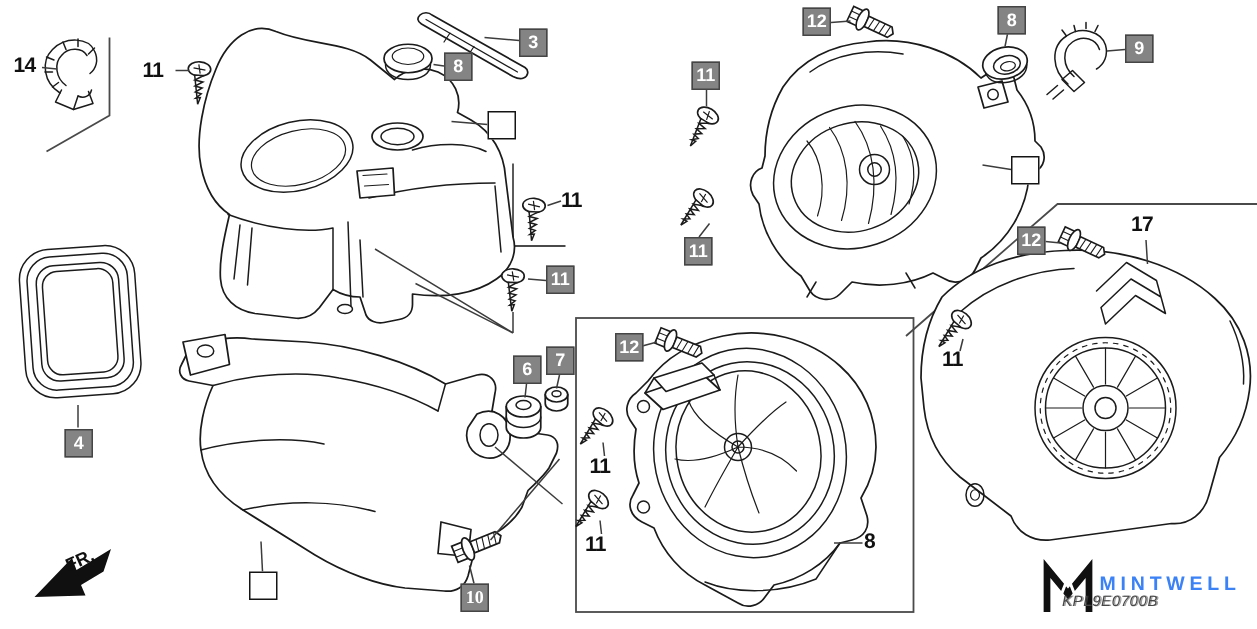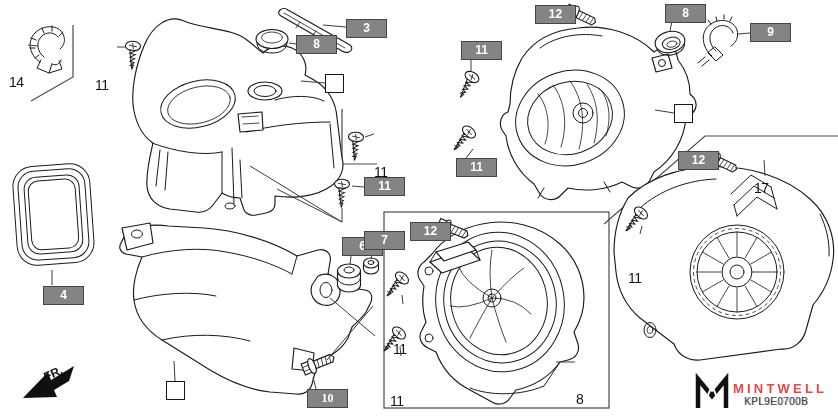--- a/index.html
+++ b/index.html
@@ -9,33 +9,33 @@
     font-family:"Liberation Sans",sans-serif;
   }
   .stage svg{position:absolute;left:0;top:0;}
   .art{stroke:var(--line,#1b1b1b);stroke-width:1.15;fill:#fff;stroke-linejoin:round;stroke-linecap:round;}
   .art2{stroke:var(--line,#1b1b1b);stroke-width:1;fill:none;stroke-linejoin:round;stroke-linecap:round;}
   .thin{stroke-width:.8;}
   .leader{stroke:#3c3c3c;stroke-width:1;fill:none;}
   .divider{stroke:#4a4a4a;stroke-width:1.2;fill:none;}
   .callout{position:absolute;box-sizing:border-box;text-align:center;cursor:pointer;}
   .callout.gray{
-    width:41px;height:19px;background:var(--callout_bg,#848484);
+    width:19px;height:19px;background:var(--callout_bg,#848484);
     border:1px solid var(--callout_border,#454545);
     color:var(--callout_text,#fff);font-size:12px;line-height:17px;font-weight:bold;
   }
   .callout.white{width:19px;height:19px;background:#fff;border:1.6px solid #141414;}
-  .callout.plain{background:none;color:#111;font-size:14px;line-height:14px;font-weight:400;letter-spacing:-.5px;margin-top:39px;}
+  .callout.plain{background:none;color:#111;font-size:14px;line-height:14px;font-weight:700;letter-spacing:-.5px;}
   .brandname{
     position:absolute;left:733px;top:381px;font-size:13px;font-weight:bold;
-    letter-spacing:3.2px;color:#ef4444;
+    letter-spacing:3.2px;color:#3b82f6;
   }
   .partcode{
-    position:absolute;left:744px;top:396px;font-size:10px;color:#474747;
-    letter-spacing:.4px;text-shadow:1px 0 0 rgba(80,80,80,.55);
+    position:absolute;left:708px;top:396px;font-size:10px;color:#474747;
+    letter-spacing:.4px;text-shadow:1px 0 0 rgba(80,80,80,.55);font-style:italic;
   }
   .frtext{font-size:12px;font-weight:bold;fill:#101010;}
 </style>
 </head>
 <body>
 
 <div class="stage" style="--background: #ffffff; --line: #1b1b1b; --callout_bg: #848484; --callout_text: #ffffff; --callout_border: #454545;">
 
 <svg width="838" height="419" viewBox="0 0 838 419">
   <defs>

